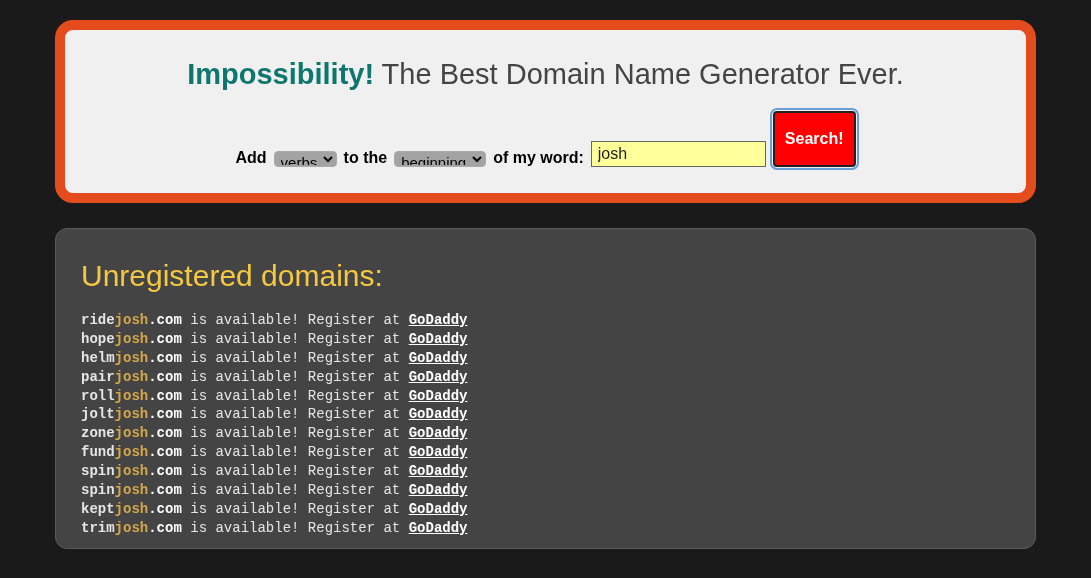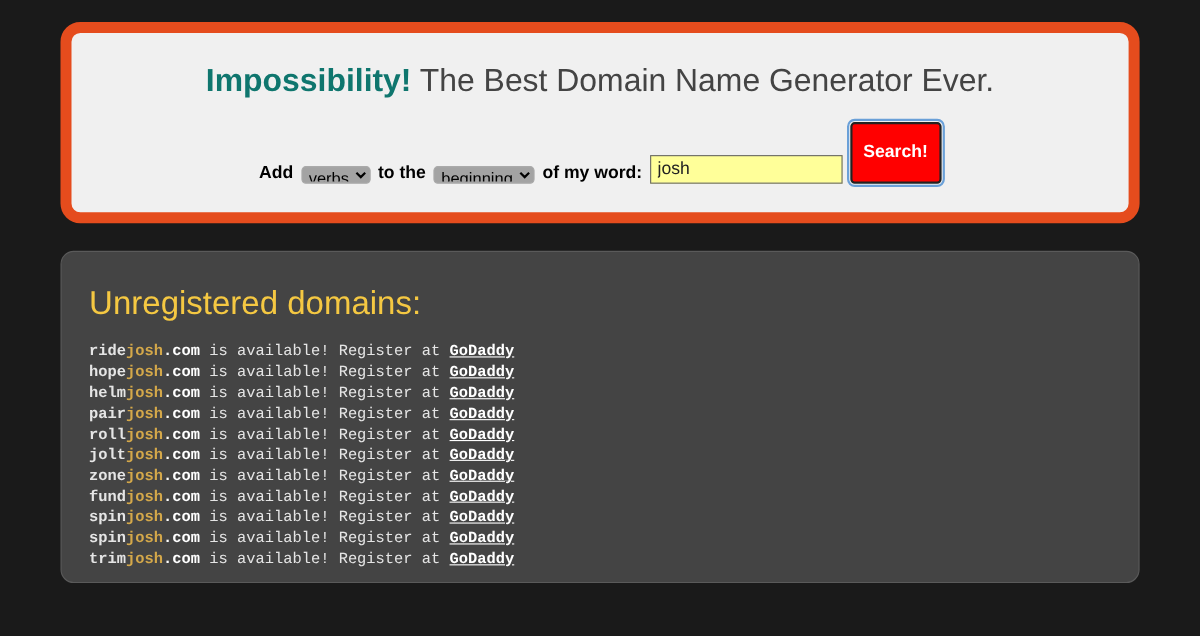--- a/index.html
+++ b/index.html
@@ -114,15 +114,16 @@
       <div class="domain-row"><span class="prefix">ride</span><span class="word">josh</span><span class="tld">.com</span><span class="avail"> is available! Register at </span><a href="#" class="registrar">GoDaddy</a></div>
       <div class="domain-row"><span class="prefix">hope</span><span class="word">josh</span><span class="tld">.com</span><span class="avail"> is available! Register at </span><a href="#" class="registrar">GoDaddy</a></div>
       <div class="domain-row"><span class="prefix">helm</span><span class="word">josh</span><span class="tld">.com</span><span class="avail"> is available! Register at </span><a href="#" class="registrar">GoDaddy</a></div>
       <div class="domain-row"><span class="prefix">pair</span><span class="word">josh</span><span class="tld">.com</span><span class="avail"> is available! Register at </span><a href="#" class="registrar">GoDaddy</a></div>
       <div class="domain-row"><span class="prefix">roll</span><span class="word">josh</span><span class="tld">.com</span><span class="avail"> is available! Register at </span><a href="#" class="registrar">GoDaddy</a></div>
       <div class="domain-row"><span class="prefix">jolt</span><span class="word">josh</span><span class="tld">.com</span><span class="avail"> is available! Register at </span><a href="#" class="registrar">GoDaddy</a></div>
       <div class="domain-row"><span class="prefix">zone</span><span class="word">josh</span><span class="tld">.com</span><span class="avail"> is available! Register at </span><a href="#" class="registrar">GoDaddy</a></div>
       <div class="domain-row"><span class="prefix">fund</span><span class="word">josh</span><span class="tld">.com</span><span class="avail"> is available! Register at </span><a href="#" class="registrar">GoDaddy</a></div>
       <div class="domain-row"><span class="prefix">spin</span><span class="word">josh</span><span class="tld">.com</span><span class="avail"> is available! Register at </span><a href="#" class="registrar">GoDaddy</a></div>
       <div class="domain-row"><span class="prefix">spin</span><span class="word">josh</span><span class="tld">.com</span><span class="avail"> is available! Register at </span><a href="#" class="registrar">GoDaddy</a></div>
+      <div class="domain-row"><span class="prefix">kept</span><span class="word">josh</span><span class="tld">.com</span><span class="avail"> is available! Register at </span><a href="#" class="registrar">GoDaddy</a></div>
       <div class="domain-row"><span class="prefix">trim</span><span class="word">josh</span><span class="tld">.com</span><span class="avail"> is available! Register at </span><a href="#" class="registrar">GoDaddy</a></div>
     </div>
 </div>
 
 </body></html>

